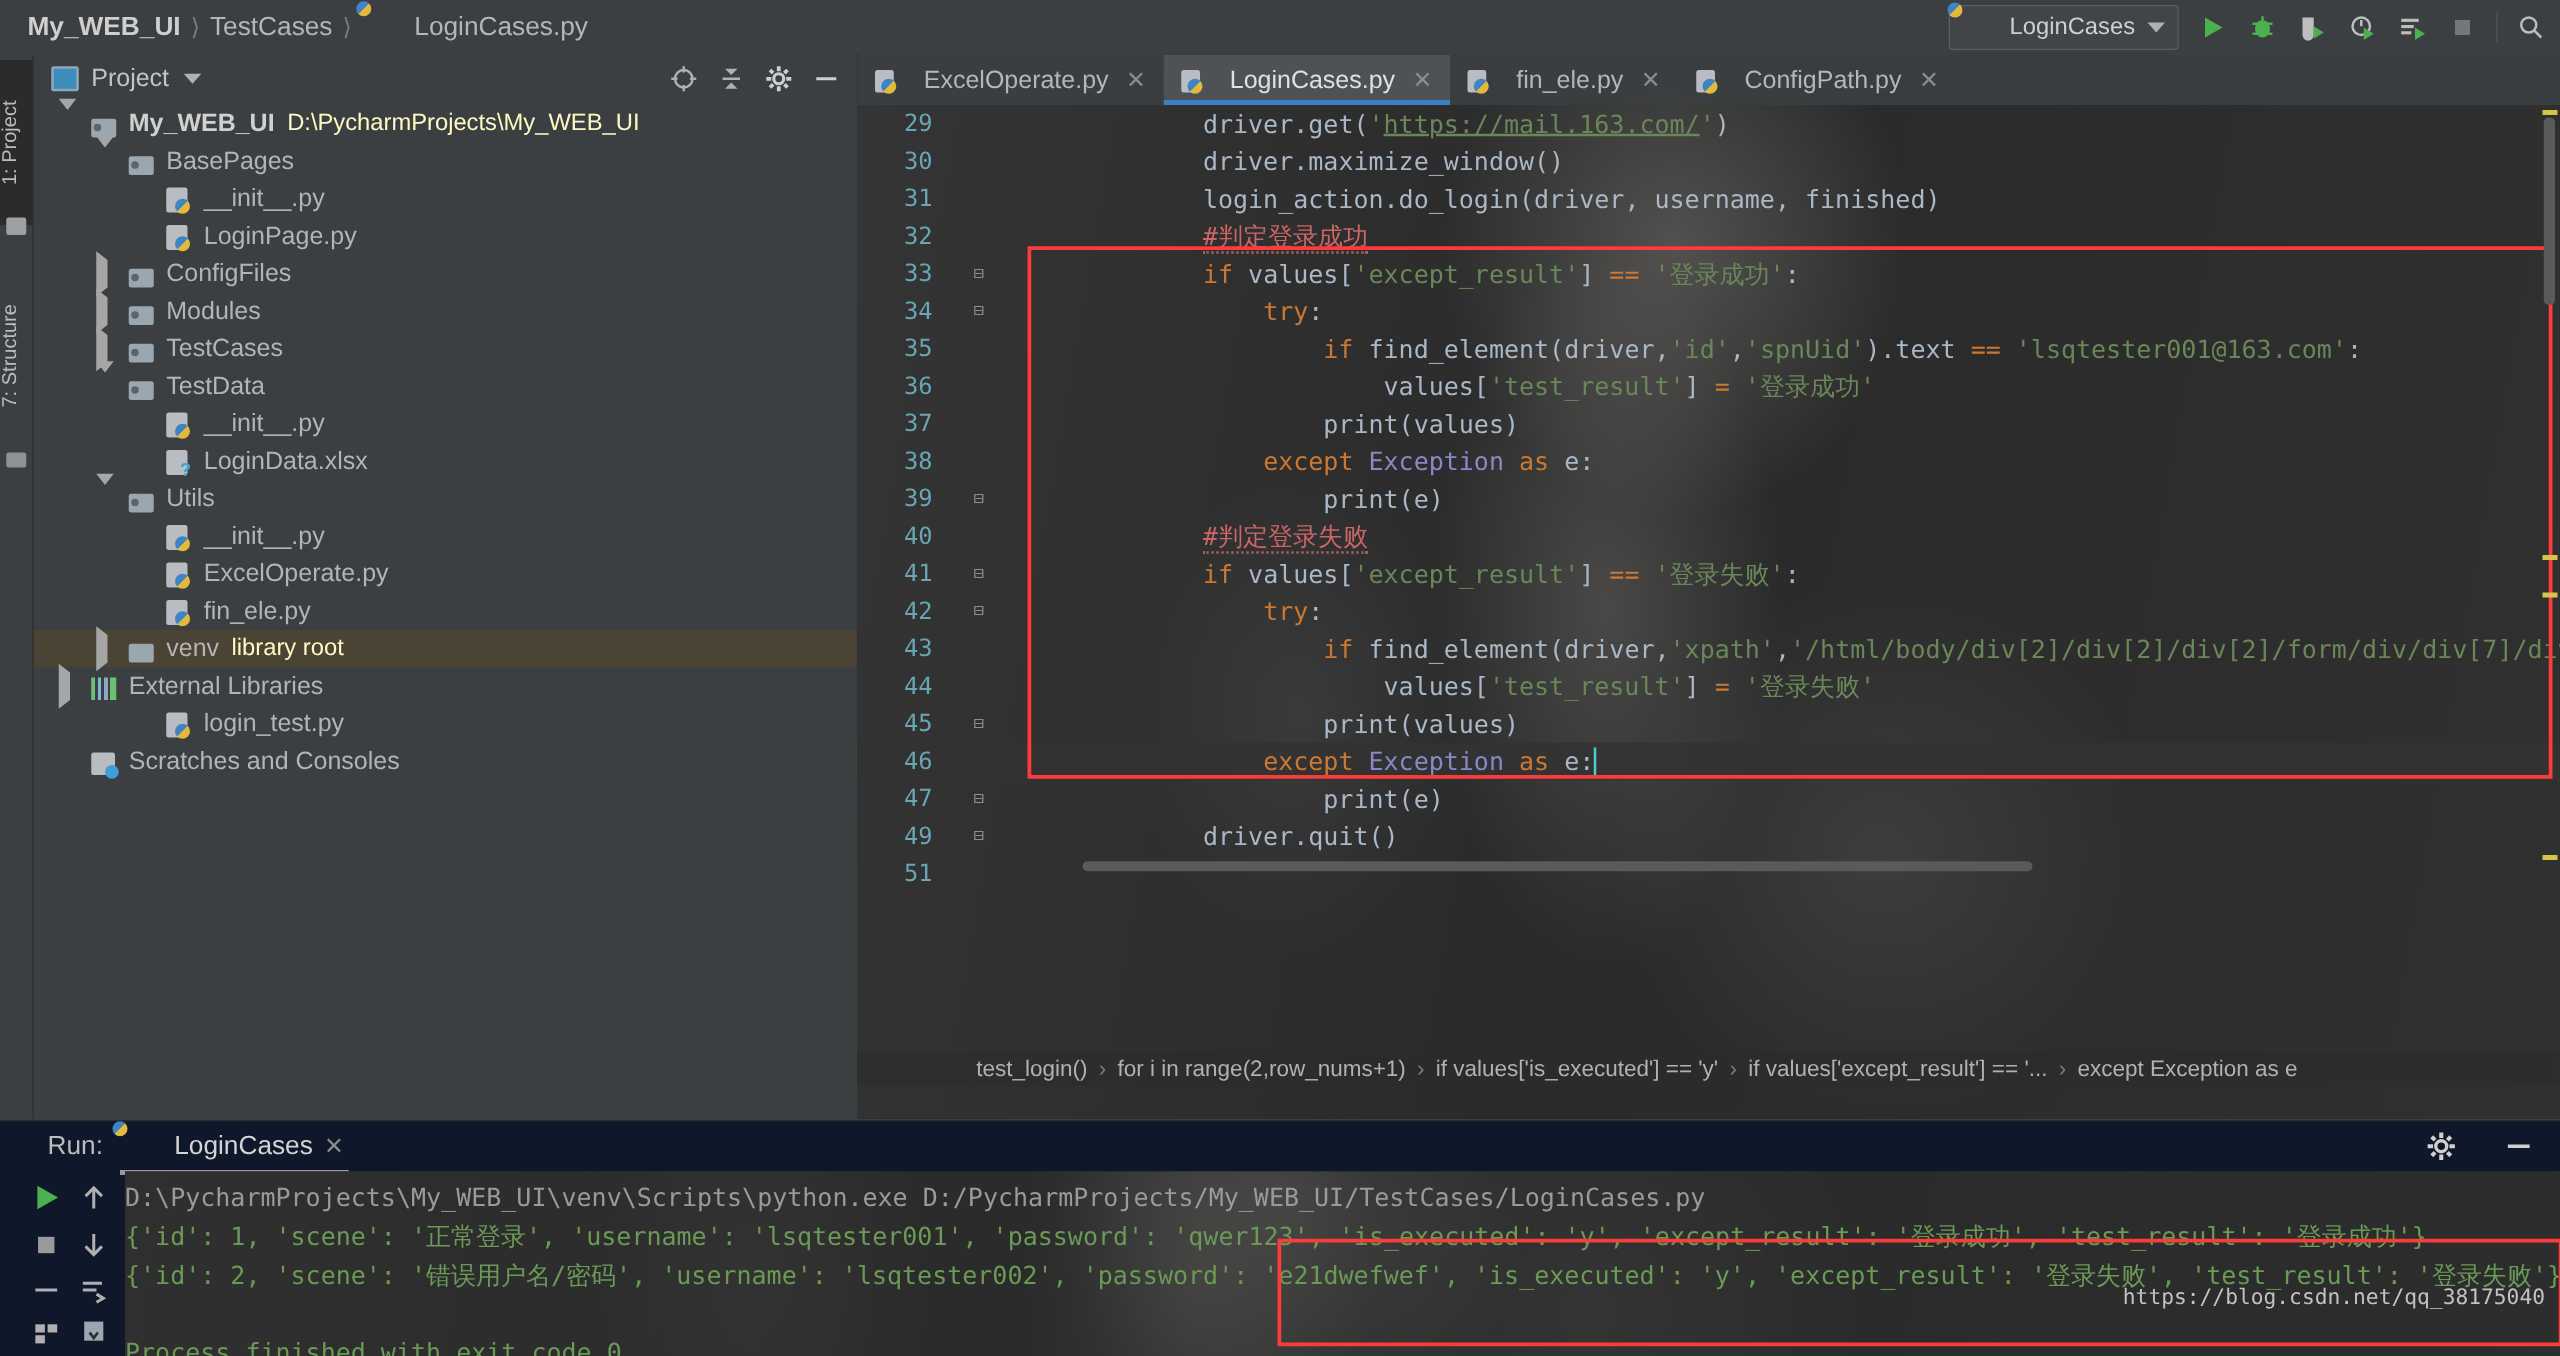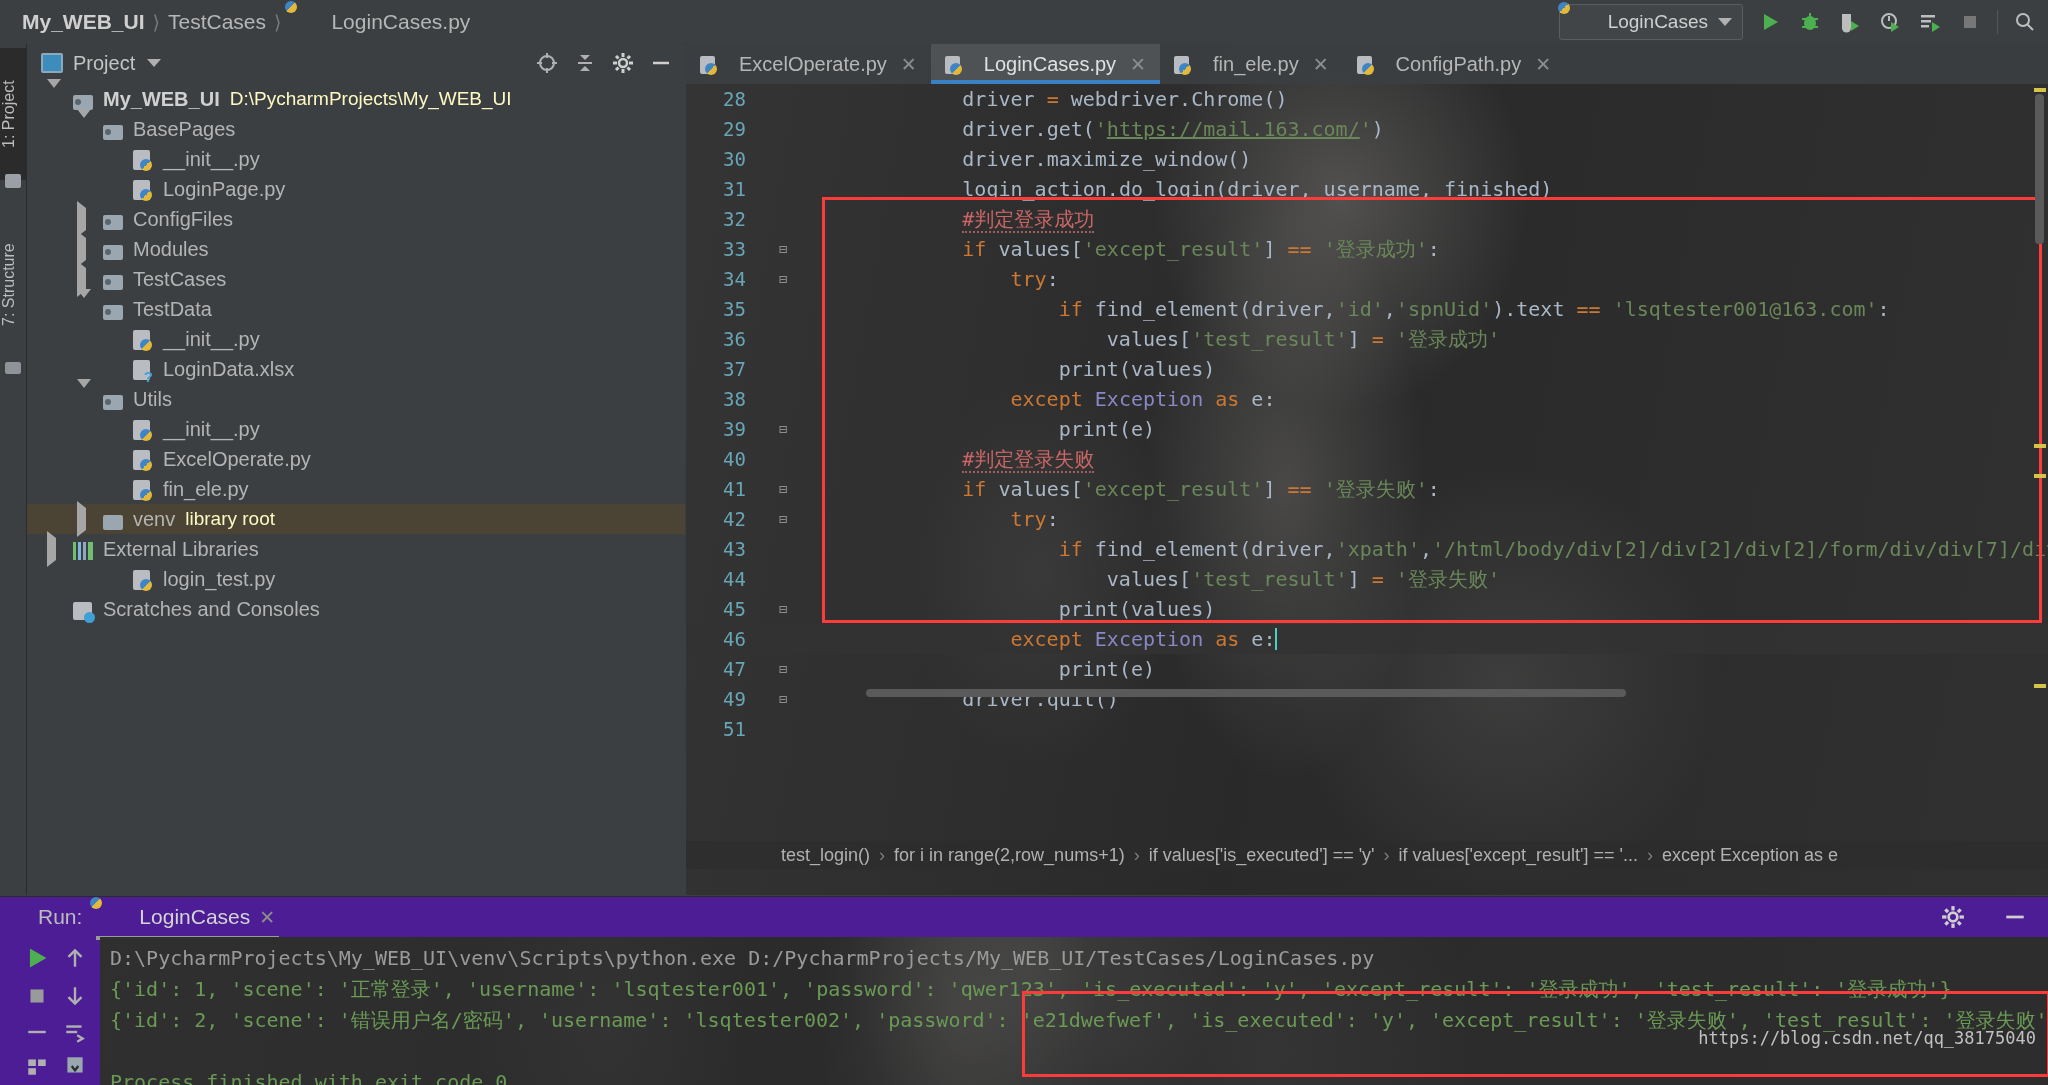--- a/index.html
+++ b/index.html
@@ -114,37 +114,37 @@
 
   .crumbbar{position:absolute;left:0;bottom:26px;height:28px;width:100%;
             display:flex;align-items:center;gap:9px;padding-left:95px;font-size:18px;color:#b1b1b1;
             background:rgba(43,43,43,.55);}
   .crumbbar .sep{color:#7e7e7e;}
   .hscroll{position:absolute;left:180px;bottom:56px;width:760px;height:8px;background:#5a5a5a;border-radius:4px;}
   .vscroll{position:absolute;right:4px;top:50px;width:9px;height:150px;background:#5a5a5a;border-radius:4px;}
   .marks{position:absolute;right:2px;width:12px;height:4px;background:#d6c44a;}
 
   
-  .runpanel{position:absolute;left:0;top:896px;width:2048px;height:189px;background:#4c1d95;
+  .runpanel{position:absolute;left:0;top:896px;width:2048px;height:189px;background:#0f172a;
             border-top:1px solid #2b2b2b;}
   .run-head{height:40px;display:flex;align-items:center;padding-left:38px;gap:14px;}
   .run-label{font-size:21px;color:#bcbcbc;}
   .run-tab{display:flex;align-items:center;gap:9px;font-size:21px;color:#d4d4d4;position:relative;
            padding:3px 4px;}
   .run-tab:after{content:"";position:absolute;left:0;right:0;bottom:-8px;height:4px;background:#9a9a9a;}
   .run-head .spacer{flex:1;}
   .run-head .hicon{width:30px;height:30px;display:inline-flex;align-items:center;justify-content:center;margin-right:18px;}
   .run-body{position:absolute;left:0;top:40px;right:0;bottom:0;}
   .runside{position:absolute;left:0;top:0;width:100px;height:149px;}
   .rs-btn{position:absolute;width:34px;height:34px;display:flex;align-items:center;justify-content:center;}
   .console{position:absolute;left:100px;top:0;right:0;bottom:0;background:#2b2b2b;
            font-family:"DejaVu Sans Mono","Liberation Mono",monospace;font-size:20px;color:#cfcfcf;
            overflow:hidden;}
   .console .bg-photo{opacity:.55;}
-  .cln{position:relative;height:31px;line-height:31px;white-space:pre;padding-left:10px;}
+  .cln{position:relative;height:31px;line-height:31px;white-space:pre;}
   .cpath{color:#9a9a9a;}
   .cout{color:#6a9a55;}
   .watermark{position:absolute;right:12px;bottom:38px;font-size:17px;color:#c9c9c9;
              font-family:"DejaVu Sans Mono","Liberation Mono",monospace;opacity:.95;}
   svg{display:block;}
 </style>
 </head>
 <body>
 
 <div id="app">
@@ -478,21 +478,20 @@
           <span class="ico" style="display:inline-flex;align-items:center;width:20px">
             <span class="py-ico" style="width:15px;height:18px"></span>
           </span>
           <span>ConfigPath.py</span>
           <span class="x">✕</span>
         </div>
       </div>
 
     <div class="code-wrap">
       <div class="codearea" id="codearea">
-          <div class="cline"><span class="ln">28</span><span class="fold"></span><span class="ctext">        <span class="fn">driver</span> <span class="k">=</span> <span class="fn">webdriver</span>.<span class="fn">Chrome</span>()</span></div>
           <div class="cline"><span class="ln">29</span><span class="fold"></span><span class="ctext">        <span class="fn">driver</span>.<span class="fn">get</span>(<span class="s">'</span><span class="link">https://mail.163.com/</span><span class="s">'</span>)</span></div>
           <div class="cline"><span class="ln">30</span><span class="fold"></span><span class="ctext">        <span class="fn">driver</span>.<span class="fn">maximize_window</span>()</span></div>
           <div class="cline"><span class="ln">31</span><span class="fold"></span><span class="ctext">        <span class="fn">login_action</span>.<span class="fn">do_login</span>(<span class="fn">driver</span>, <span class="fn">username</span>, <span class="fn">finished</span>)</span></div>
           <div class="cline"><span class="ln">32</span><span class="fold"></span><span class="ctext">        <span class="cm squig">#判定登录成功</span></span></div>
           <div class="cline"><span class="ln">33</span><span class="fold">⊟</span><span class="ctext">        <span class="k">if</span> <span class="fn">values</span>[<span class="s">'except_result'</span>] <span class="k">==</span> <span class="s">'登录成功'</span>:</span></div>
           <div class="cline"><span class="ln">34</span><span class="fold">⊟</span><span class="ctext">            <span class="k">try</span>:</span></div>
           <div class="cline"><span class="ln">35</span><span class="fold"></span><span class="ctext">                <span class="k">if</span> <span class="fn">find_element</span>(<span class="fn">driver</span>,<span class="s">'id'</span>,<span class="s">'spnUid'</span>).<span class="fn">text</span> <span class="k">==</span> <span class="s">'lsqtester001@163.com'</span>:</span></div>
           <div class="cline"><span class="ln">36</span><span class="fold"></span><span class="ctext">                    <span class="fn">values</span>[<span class="s">'test_result'</span>] <span class="k">=</span> <span class="s">'登录成功'</span></span></div>
           <div class="cline"><span class="ln">37</span><span class="fold"></span><span class="ctext">                <span class="fn">print</span>(<span class="fn">values</span>)</span></div>
           <div class="cline"><span class="ln">38</span><span class="fold"></span><span class="ctext">            <span class="k">except</span> <span class="builtin">Exception</span> <span class="k">as</span> <span class="fn">e</span>:</span></div>

